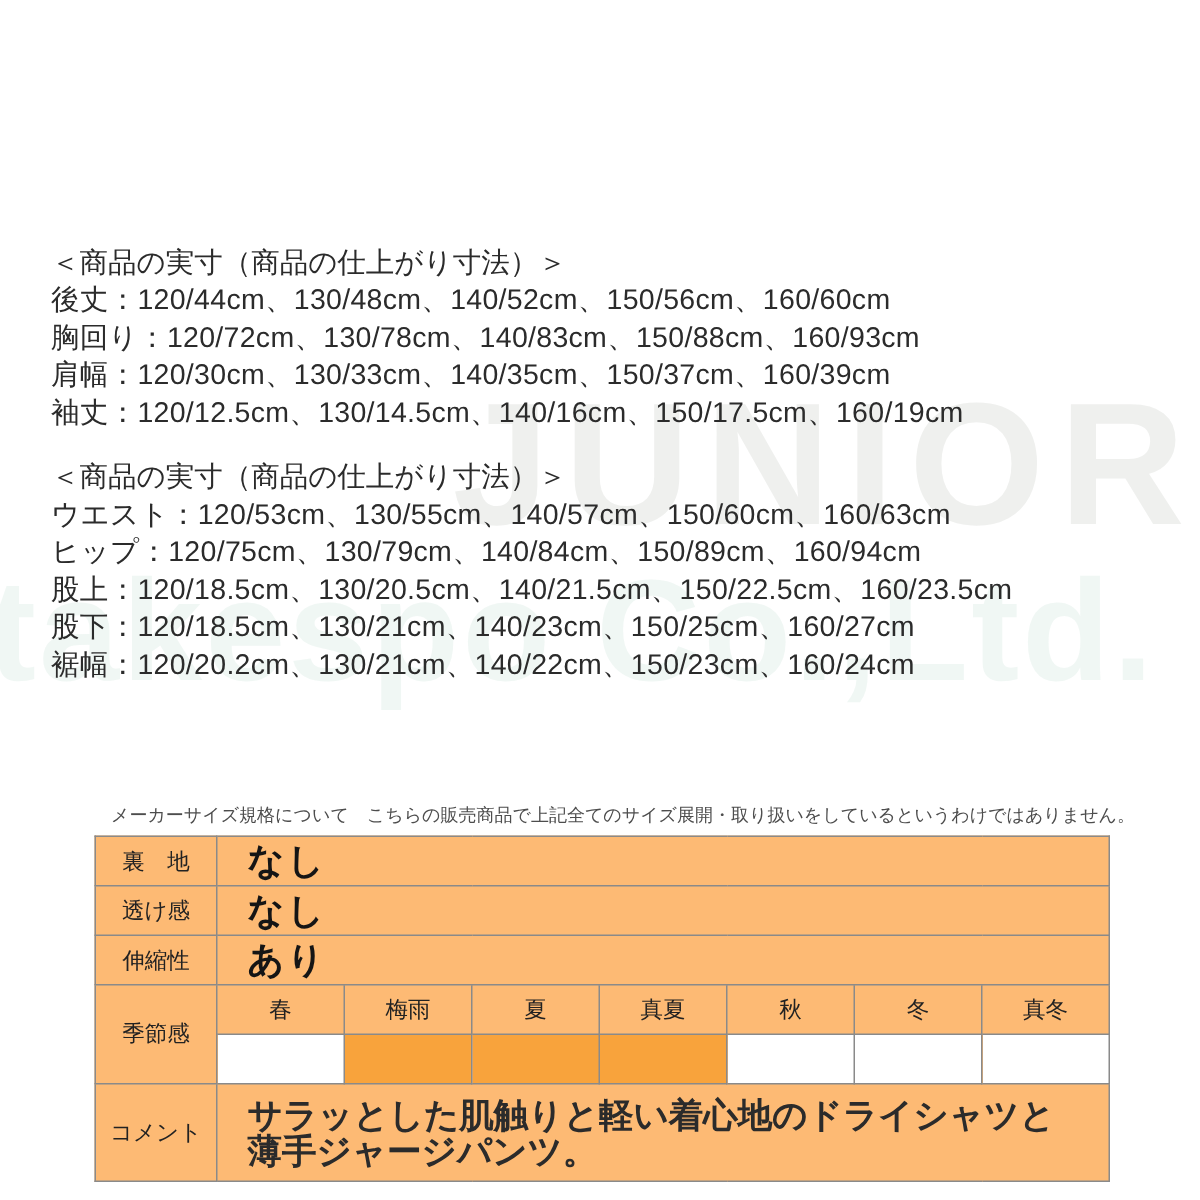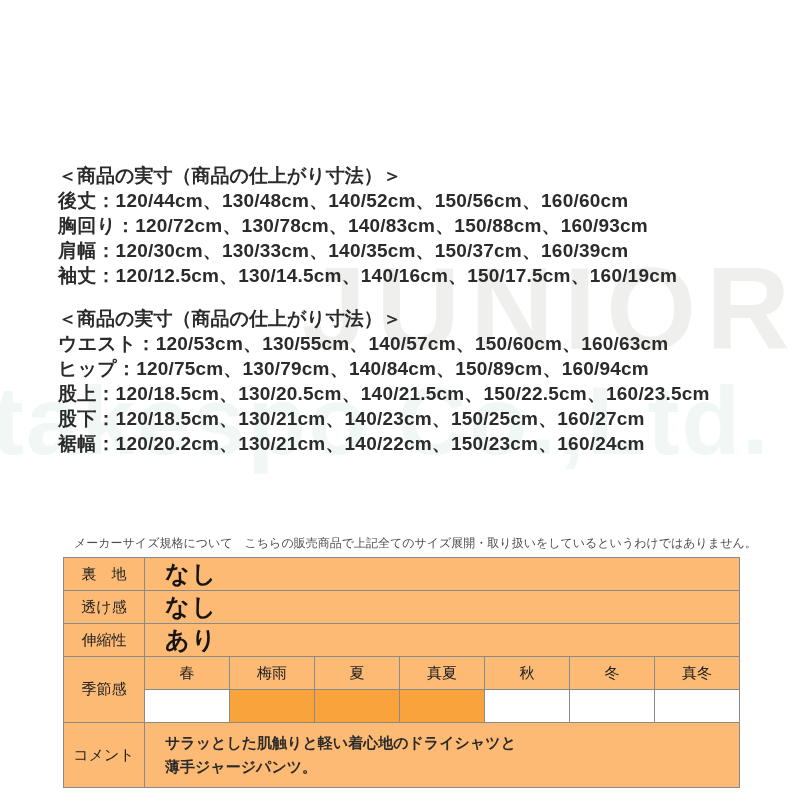--- a/index.html
+++ b/index.html
@@ -5,40 +5,40 @@
   html,body{margin:0;padding:0;background:#fff;}
   .canvas{
     position:relative;width:800px;height:800px;background:#ffffff;overflow:hidden;
     font-family:"Liberation Sans","DejaVu Sans",sans-serif;
   }
   
   .wm{position:absolute;font-weight:700;white-space:nowrap;pointer-events:none;z-index:0;}
   .wm-top{top:242px;left:0;right:0;text-align:right;font-size:116px;letter-spacing:10px;color:rgba(176,180,168,0.20);}
   .wm-bottom{top:366px;left:-8px;font-size:96px;letter-spacing:2px;color:rgba(146,198,180,0.14);}
   
-  .section{position:absolute;left:34px;z-index:1;font-size:19px;font-weight:700;color:#2b2b2b;
-           line-height:25px;white-space:nowrap;letter-spacing:0.2px;margin-left:24px;}
+  .section{position:absolute;left:34px;z-index:1;font-size:19px;font-weight:400;color:#2b2b2b;
+           line-height:25px;white-space:nowrap;letter-spacing:0.2px;}
   .s1{top:163px}
   .s2{top:306px}
   .heading{letter-spacing:0;}
   
   .note{position:absolute;left:74px;top:535px;z-index:1;font-size:12px;color:#4d4d4d;white-space:nowrap;}
   
   .spec{position:absolute;left:63px;top:557px;z-index:1;width:677px;border-collapse:collapse;
         table-layout:fixed;background:#fdba74;}
   .spec th,.spec td{border:1px solid #8a8a8a;padding:0;overflow:hidden;}
   .spec th{font-weight:400;font-size:15px;color:#222;text-align:center;}
   tr.info{height:33px;}
   td.val{font-size:24px;font-weight:700;color:#151515;padding-left:20px;letter-spacing:2px;}
   tr.season-head{height:33px;}
   td.sc{font-size:15px;color:#222;text-align:center;}
   tr.season-band{height:33px;}
   td.sb{background:#ffffff;}
   tr.comment-row{height:65px;}
-  td.cmt{font-size:15px;font-weight:700;color:#2b2b2b;line-height:24px;padding:6px 0 6px 20px;vertical-align:middle;}
+  td.cmt{font-size:23px;font-weight:700;color:#2b2b2b;line-height:24px;padding:6px 0 6px 20px;vertical-align:middle;}
 </style>
 </head>
 <body>
 
 <div class="canvas">
 
   <div class="wm wm-top">JUNIOR</div>
   <div class="wm wm-bottom">takespo Co.,Ltd.</div>
 
   <div class="section s1">

